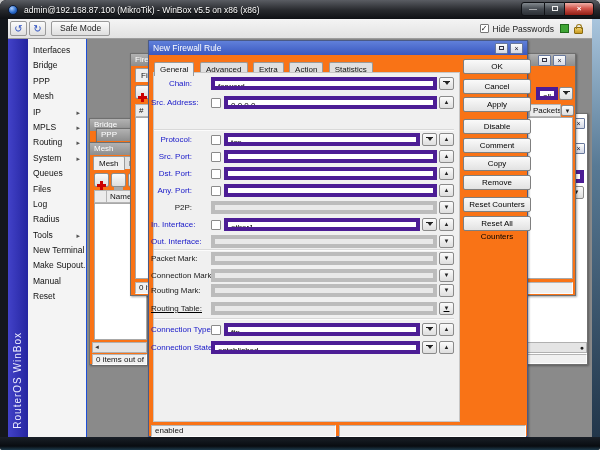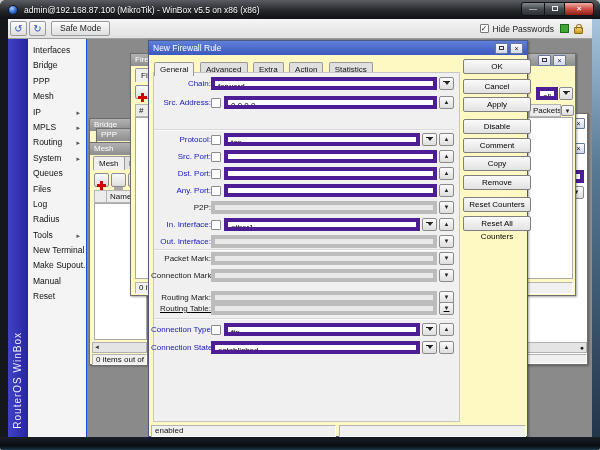--- a/index.html
+++ b/index.html
@@ -47,21 +47,21 @@
   .mi{height:15.4px;line-height:15.4px;font-size:8.5px;color:#111;padding:0 6px 0 5px;
     display:flex;justify-content:space-between;white-space:nowrap;overflow:hidden;}
   .mi.sub::after{content:"\25B8";font-size:7px;color:#555;}
   
   #mdi{position:absolute;left:87px;top:39px;width:505px;height:398px;background:#8a8a8a;}
   #edge-r{position:absolute;left:592px;top:19px;width:8px;height:418px;
     background:linear-gradient(#a9c5dd,#587a95 35%,#22364a);}
   #edge-b{position:absolute;left:0;top:437px;width:600px;height:13px;
     background:linear-gradient(#1a2028,#090c10 70%,#1d3a4c);}
   
-  .w{position:absolute;background:#fef9c3;border:1px solid #6f6f6f;box-shadow:1px 1px 2px rgba(0,0,0,.35);}
+  .w{position:absolute;background:#f97316;border:1px solid #6f6f6f;box-shadow:1px 1px 2px rgba(0,0,0,.35);}
   .tb{height:12px;line-height:12px;padding:0 4px;font-size:8px;color:#fff;overflow:hidden;white-space:nowrap;
     background:linear-gradient(#b2b2b2,#8d8d8d);}
   .tb.active{background:linear-gradient(#6080da,#3a58c0);font-size:8.5px;height:14px;line-height:14px;}
   .tbtn{position:absolute;width:13px;height:11px;border:1px solid #68789c;border-radius:1px;
     background:linear-gradient(#fdfdfd,#d3d8e6);color:#223;font-size:7px;line-height:9px;text-align:center;}
   .sq{display:inline-block;width:5px;height:4px;border:1px solid #334;margin-bottom:1px;}
   .tab{display:inline-block;height:13px;line-height:13px;padding:0 5px;font-size:8px;color:#111;
     border:1px solid #9a9a9a;border-bottom:none;border-radius:2px 2px 0 0;background:#e0e0e0;margin-right:1px;}
   .tab.active{background:#f0f0f0;position:relative;z-index:2;height:14px;}
   .plus{position:relative;width:9px;height:9px;display:inline-block;}
@@ -87,21 +87,21 @@
     border:3px solid transparent;border-top:4px solid #222;}
   .cb{width:10px;height:10px;border:1px solid #8a8a8a;background:#fff;border-radius:1px;flex:none;}
   .sb{background:#e4e4e4;border:1px solid #b0b0b0;}
   
   #dlg{left:148px;top:40px;width:380px;height:397px;z-index:10;border-color:#4a5a86;}
   #dlg .tbtn{top:2px;}
   #dlg-tabs{position:absolute;left:5px;top:17px;}
   #dlg-panel{position:absolute;left:4px;top:31px;width:307px;height:350px;
     border:1px solid #c6c6c6;background:#f0f0f0;}
   .frow{position:absolute;left:2px;width:303px;height:13px;display:flex;align-items:center;}
-  .flabel{width:60px;flex:none;text-align:right;font-size:8px;padding-right:0;white-space:nowrap;color:#1a1a1a;}
+  .flabel{width:60px;flex:none;text-align:right;font-size:8px;padding-right:19px;white-space:nowrap;color:#1a1a1a;}
   .flabel.blue{color:#1616c8;}
   .frow .cb{margin-right:3px;}
   .frow .fld{flex:1;}
   .frow .abtn{margin-left:2px;}
   .fsep{position:absolute;left:5px;width:300px;height:1px;background:#d9d9d9;box-shadow:0 1px 0 #fcfcfc;}
   .dbtn{position:absolute;left:314px;width:68px;height:15px;border:1px solid #7f7f7f;border-radius:2px;
     background:linear-gradient(#fafafa,#e2e2e2);font-size:8px;line-height:13px;text-align:center;color:#000;}
   #dlg .seg{position:absolute;height:12px;}
 </style>
 </head>
@@ -318,21 +318,21 @@
     <div class="frow" style="top:211px;">
       <span class="flabel">Packet Mark:</span>
       <div class="fld dis"></div>
       <span class="abtn down"></span>
     </div>
     <div class="frow" style="top:228px;">
       <span class="flabel">Connection Mark:</span>
       <div class="fld dis"></div>
       <span class="abtn down"></span>
     </div>
-    <div class="frow" style="top:250px;">
+    <div class="frow" style="top:243px;">
       <span class="flabel">Routing Mark:</span>
       <div class="fld dis"></div>
       <span class="abtn down"></span>
     </div>
     <div class="frow" style="top:261px;text-decoration:underline;">
       <span class="flabel">Routing Table:</span>
       <div class="fld dis"></div>
       <span class="abtn down"></span>
     </div>
     <div class="fsep" style="top:277px;"></div>

